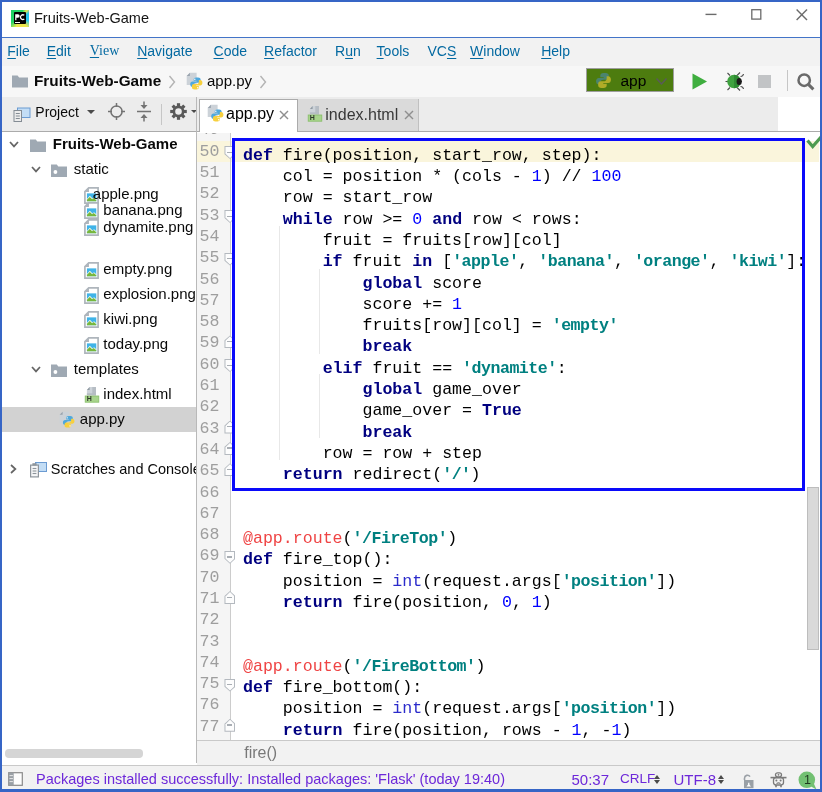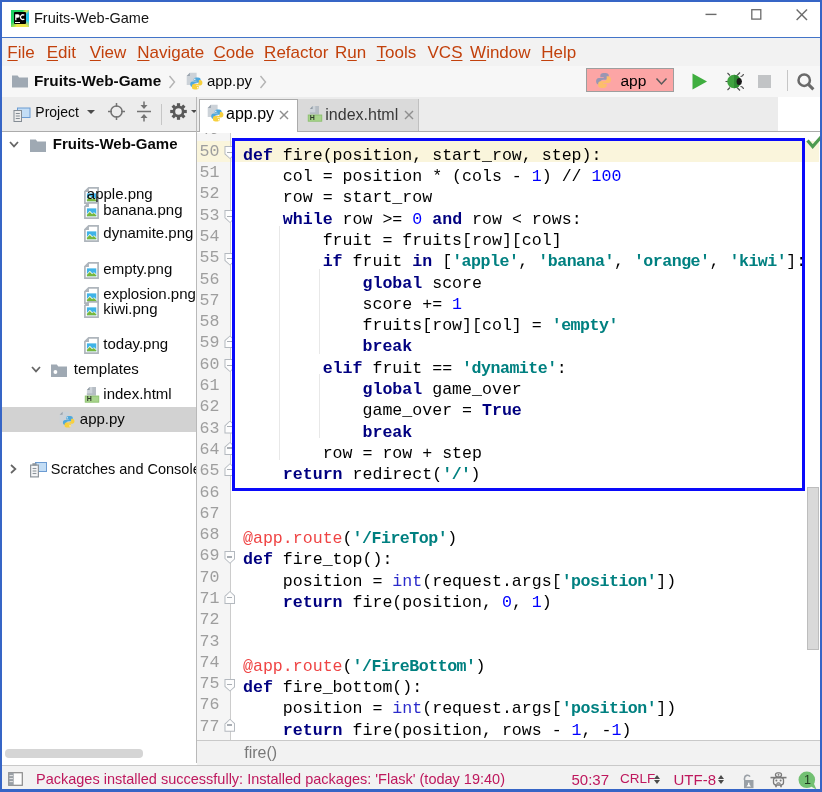--- a/index.html
+++ b/index.html
@@ -10,21 +10,21 @@
   .b-top{left:0;top:0;width:822px;height:1.5px;background:#3665c6;z-index:99;}
   .b-left{left:0;top:0;width:1.8px;height:792px;background:#3665c6;z-index:99;}
   .b-right{right:0;top:0;width:1.9px;height:792px;background:#3665c6;z-index:99;}
   .b-bottom{left:0;bottom:0;width:822px;height:2.8px;background:#3665c6;z-index:99;}
   
   .titlebar{left:0;top:0;width:822px;height:37px;background:#ffffff;}
   .title-text{left:34px;top:9.5px;font-size:14.5px;color:#141414;}
   .blue-line{left:0;top:37px;width:822px;height:1.4px;background:#4374c8;}
   
   .menubar{left:0;top:38.4px;width:822px;height:27.6px;background:#f2f2f2;}
-  .menu{position:absolute;top:5px;font-size:17px;color:#c2410c;}
+  .menu{position:absolute;top:5px;font-size:14px;color:#0369a1;}
   .menu u{text-decoration:underline;text-underline-offset:1.6px;text-decoration-thickness:1.1px;}
   
   .navbar{left:0;top:66px;width:822px;height:31px;background:#f7f7f7;}
   .nav-bold{position:absolute;left:34px;top:6px;font-size:15.3px;font-weight:bold;color:#090909;}
   .nav-reg{position:absolute;left:207px;top:6px;font-size:15px;color:#090909;}
   
   .tabrow{left:0;top:97px;width:778px;height:35px;background:#ececec;}
   .tabrow-border{left:0;top:131.2px;width:822px;height:1.3px;background:#ababab;}
   .tab-active{left:198.5px;top:98.6px;width:99px;height:33.4px;background:#ffffff;border:1px solid #ababab;border-bottom:none;box-sizing:border-box;z-index:5;}
   .tab-inactive{left:298.3px;top:98.6px;width:121px;height:32.6px;background:#dadada;border-right:1px solid #c0c0c0;box-sizing:border-box;}
@@ -53,21 +53,21 @@
   .guide{position:absolute;width:1px;background:#e8e8e8;}
   .foldd{position:absolute;left:27.3px;width:11px;height:13px;background:#b4b9bf;clip-path:polygon(0 0,100% 0,100% 62%,50% 100%,0 62%);z-index:4;}
   .foldd i{position:absolute;left:1px;top:1px;width:9px;height:11px;background:#fdfdfd;clip-path:polygon(0 0,100% 0,100% 60%,50% 100%,0 60%);}
   .foldd b,.foldu b{position:absolute;left:3px;top:5.6px;width:5px;height:1.2px;background:#a9aeb4;}
   .foldu{position:absolute;left:27.3px;width:11px;height:13px;background:#b4b9bf;clip-path:polygon(50% 0,100% 38%,100% 100%,0 100%,0 38%);z-index:4;}
   .foldu i{position:absolute;left:1px;top:1px;width:9px;height:11px;background:#fdfdfd;clip-path:polygon(50% 0,100% 40%,100% 100%,0 100%,0 40%);}
   
   .crumbs{left:197.2px;top:739.5px;width:624.8px;height:25px;background:#f2f2f2;border-top:1px solid #c9c9c9;box-sizing:border-box;}
   
   .status{left:0;top:764.5px;width:822px;height:27.5px;background:#f2f2f2;border-top:1px solid #c9c9c9;box-sizing:border-box;}
-  .stxt{position:absolute;top:5px;font-size:13.5px;color:#be185d;}
+  .stxt{position:absolute;top:5px;font-size:13.5px;color:#6d28d9;}
   .updown{position:absolute;width:0;height:0;border-left:3.4px solid transparent;border-right:3.4px solid transparent;}
   .up{border-bottom:4.2px solid #4a4a4a;}
   .dn{border-top:4.2px solid #4a4a4a;}
 </style>
 </head>
 <body>
 <div class="win">
 
   <div class="abs titlebar">
     <div class="abs" style="left:11px;top:9.5px;width:17.5px;height:17.5px;background:conic-gradient(from 0deg,#21d465 0deg,#21d465 18deg,#eee84b 40deg,#27c5ee 58deg,#27c5ee 105deg,#ede74c 140deg,#ede74c 205deg,#21d465 245deg,#21d465 360deg);">
@@ -86,21 +86,21 @@
       <line x1="96.6" y1="9.6" x2="107" y2="20" stroke="#6b6b6b" stroke-width="1.4"></line>
       <line x1="107" y1="9.6" x2="96.6" y2="20" stroke="#6b6b6b" stroke-width="1.4"></line>
     </svg>
   </div>
   <div class="abs blue-line"></div>
   <div class="abs" style="left:0;top:65.1px;width:822px;height:1px;background:#dcdcdc;"></div>
 
   <div class="abs menubar">
     <div class="menu" style="left:7.3px;"><u>F</u>ile</div>
     <div class="menu" style="left:46.7px;"><u>E</u>dit</div>
-    <div class="menu" style="left:89.8px;"><u>V</u>iew</div>
+    <div class="menu" style="left:89.8px;font-family:Liberation Serif, serif;"><u>V</u>iew</div>
     <div class="menu" style="left:137.2px;"><u>N</u>avigate</div>
     <div class="menu" style="left:213.5px;"><u>C</u>ode</div>
     <div class="menu" style="left:264.1px;"><u>R</u>efactor</div>
     <div class="menu" style="left:335px;">R<u>u</u>n</div>
     <div class="menu" style="left:376.6px;"><u>T</u>ools</div>
     <div class="menu" style="left:427.5px;">VC<u>S</u></div>
     <div class="menu" style="left:470.1px;"><u>W</u>indow</div>
     <div class="menu" style="left:541.2px;"><u>H</u>elp</div>
   </div>
 
@@ -120,21 +120,21 @@
       <circle cx="6.3" cy="3.1" r="0.85" fill="#fff"></circle>
       <path fill="#f7d03e" d="M8.1 15c1.8 0 2.9-.9 2.9-2.3V11H7.8v-.7h4.6c1.6 0 2.7-1.2 2.7-3.1s-1.1-3.1-2.7-3.1H11V6c0 1.6-1.2 2.7-2.7 2.7H5.2C3.9 8.7 3 9.7 3 11v1.7C3 14.1 4.2 15 6 15h2.1z"></path>
       <circle cx="9.7" cy="12.9" r="0.85" fill="#fff"></circle>
       </g>
     </svg>
     <div class="nav-reg">app.py</div>
     <svg class="abs" style="left:258.5px;top:9px;" width="8" height="14" viewBox="0 0 8 14">
       <polyline points="1.5,1 6.5,7 1.5,13" fill="none" stroke="#b3b3b3" stroke-width="1.4"></polyline>
     </svg>
 
-    <div class="abs" style="left:586.4px;top:2.4px;width:87.7px;height:24px;background:#fca5a5;border:1px solid #9e9e9e;box-sizing:border-box;">
+    <div class="abs" style="left:586.4px;top:2.4px;width:87.7px;height:24px;background:#4d7c0f;border:1px solid #9e9e9e;box-sizing:border-box;">
       <svg class="abs" style="left:8px;top:3px;opacity:0.55;" width="17" height="17" viewBox="0 0 16 16">
         <path fill="#4b8bbe" d="M7.9 1C6.1 1 5 1.9 5 3.3V5h3.2v.7H3.6C2 5.7 1 6.9 1 8.8s1 3.1 2.6 3.1H5V10c0-1.6 1.2-2.7 2.7-2.7h3.1c1.3 0 2.2-1 2.2-2.3V3.3C13 1.9 11.8 1 10 1H7.9z"></path>
         <path fill="#ffd43b" d="M8.1 15c1.8 0 2.9-.9 2.9-2.3V11H7.8v-.7h4.6c1.6 0 2.6-1.2 2.6-3.1s-1-3.1-2.6-3.1H11V6c0 1.6-1.2 2.7-2.7 2.7H5.2C3.9 8.7 3 9.7 3 11v1.7C3 14.1 4.2 15 6 15h2.1z"></path>
       </svg>
       <div class="abs" style="left:33px;top:2.8px;font-size:15.5px;color:#000;">app</div>
       <svg class="abs" style="left:67.5px;top:8px;" width="13" height="9" viewBox="0 0 13 9">
         <polyline points="1.5,1.5 6.5,7 11.5,1.5" fill="none" stroke="#5a5a5a" stroke-width="1.5"></polyline>
       </svg>
     </div>
     <svg class="abs" style="left:691px;top:7px;" width="17" height="17" viewBox="0 0 17 17">
@@ -248,41 +248,51 @@
   <div class="abs proj" id="tree">
       <div class="trow" style="top:-0.5px;">
         <svg class="abs" style="left:7px;top:9px;" width="10" height="7" viewBox="0 0 10 7">
           <polyline points="1,1 5,5.4 9,1" fill="none" stroke="#656565" stroke-width="1.7"></polyline>
         </svg>
         <svg class="abs" style="left:27px;top:5.5px;" width="18" height="15" viewBox="0 0 18 15">
           <path d="M1 14 V1.5 h5.8 l1.5 2 H17 v10.5 z" fill="#9fa9b3"></path>
         </svg>
         <div class="txt" style="left:51px;font-weight:bold;">Fruits-Web-Game</div>
       </div>
+      <div class="trow" style="top:24.5px;">
+        <svg class="abs" style="left:29px;top:9px;" width="10" height="7" viewBox="0 0 10 7">
+          <polyline points="1,1 5,5.4 9,1" fill="none" stroke="#656565" stroke-width="1.7"></polyline>
+        </svg>
+        <svg class="abs" style="left:48px;top:5.5px;" width="18" height="15" viewBox="0 0 18 15">
+          <path d="M1 14 V1.5 h5.8 l1.5 2 H17 v10.5 z" fill="#9fa9b3"></path>
+          <circle cx="5.4" cy="9" r="1.9" fill="#ffffff"></circle>
+        </svg>
+        <div class="txt" style="left:72px;">static</div>
+      </div>
       <div class="trow" style="top:49.5px;">
         <svg class="abs" style="left:82px;top:4.5px;" width="15" height="17" viewBox="0 0 14 16">
           <path d="M4.4 0.8 H13.2 V15.2 H0.8 V4.4 Z" fill="#ffffff" stroke="#aeb5bc" stroke-width="1.6"></path>
           <path d="M4.6 0.6 V4.6 H0.6 Z" fill="#aeb5bc"></path>
           <rect x="2.7" y="6" width="8.8" height="7.4" fill="#3fb3e8"></rect>
           <path d="M5.4 8.2 l2.6 2.6 1.4-1.2 2.1 2 v1.8 H2.7 v-2.2 z" fill="#f2f8ee"></path>
           <path d="M2.7 13.4 v-1.4 l2.7-2.6 2.2 2.2 1.5-1.2 2.4 2 v1 z" fill="#76b73e"></path>
         </svg>
-        <div class="txt" style="left:85px;">apple.png</div>
+        <div class="txt" style="left:91px;">apple.png</div>
       </div>
       <div class="trow" style="top:65px;">
         <svg class="abs" style="left:82px;top:4.5px;" width="15" height="17" viewBox="0 0 14 16">
           <path d="M4.4 0.8 H13.2 V15.2 H0.8 V4.4 Z" fill="#ffffff" stroke="#aeb5bc" stroke-width="1.6"></path>
           <path d="M4.6 0.6 V4.6 H0.6 Z" fill="#aeb5bc"></path>
           <rect x="2.7" y="6" width="8.8" height="7.4" fill="#3fb3e8"></rect>
           <path d="M5.4 8.2 l2.6 2.6 1.4-1.2 2.1 2 v1.8 H2.7 v-2.2 z" fill="#f2f8ee"></path>
           <path d="M2.7 13.4 v-1.4 l2.7-2.6 2.2 2.2 1.5-1.2 2.4 2 v1 z" fill="#76b73e"></path>
         </svg>
         <div class="txt" style="left:101.5px;">banana.png</div>
       </div>
-      <div class="trow" style="top:88px;">
+      <div class="trow" style="top:82px;">
         <svg class="abs" style="left:82px;top:4.5px;" width="15" height="17" viewBox="0 0 14 16">
           <path d="M4.4 0.8 H13.2 V15.2 H0.8 V4.4 Z" fill="#ffffff" stroke="#aeb5bc" stroke-width="1.6"></path>
           <path d="M4.6 0.6 V4.6 H0.6 Z" fill="#aeb5bc"></path>
           <rect x="2.7" y="6" width="8.8" height="7.4" fill="#3fb3e8"></rect>
           <path d="M5.4 8.2 l2.6 2.6 1.4-1.2 2.1 2 v1.8 H2.7 v-2.2 z" fill="#f2f8ee"></path>
           <path d="M2.7 13.4 v-1.4 l2.7-2.6 2.2 2.2 1.5-1.2 2.4 2 v1 z" fill="#76b73e"></path>
         </svg>
         <div class="txt" style="left:101.5px;">dynamite.png</div>
       </div>
       <div class="trow" style="top:124.5px;">
@@ -298,21 +308,21 @@
       <div class="trow" style="top:149.5px;">
         <svg class="abs" style="left:82px;top:4.5px;" width="15" height="17" viewBox="0 0 14 16">
           <path d="M4.4 0.8 H13.2 V15.2 H0.8 V4.4 Z" fill="#ffffff" stroke="#aeb5bc" stroke-width="1.6"></path>
           <path d="M4.6 0.6 V4.6 H0.6 Z" fill="#aeb5bc"></path>
           <rect x="2.7" y="6" width="8.8" height="7.4" fill="#3fb3e8"></rect>
           <path d="M5.4 8.2 l2.6 2.6 1.4-1.2 2.1 2 v1.8 H2.7 v-2.2 z" fill="#f2f8ee"></path>
           <path d="M2.7 13.4 v-1.4 l2.7-2.6 2.2 2.2 1.5-1.2 2.4 2 v1 z" fill="#76b73e"></path>
         </svg>
         <div class="txt" style="left:101.5px;">explosion.png</div>
       </div>
-      <div class="trow" style="top:164px;">
+      <div class="trow" style="top:174px;">
         <svg class="abs" style="left:82px;top:4.5px;" width="15" height="17" viewBox="0 0 14 16">
           <path d="M4.4 0.8 H13.2 V15.2 H0.8 V4.4 Z" fill="#ffffff" stroke="#aeb5bc" stroke-width="1.6"></path>
           <path d="M4.6 0.6 V4.6 H0.6 Z" fill="#aeb5bc"></path>
           <rect x="2.7" y="6" width="8.8" height="7.4" fill="#3fb3e8"></rect>
           <path d="M5.4 8.2 l2.6 2.6 1.4-1.2 2.1 2 v1.8 H2.7 v-2.2 z" fill="#f2f8ee"></path>
           <path d="M2.7 13.4 v-1.4 l2.7-2.6 2.2 2.2 1.5-1.2 2.4 2 v1 z" fill="#76b73e"></path>
         </svg>
         <div class="txt" style="left:101.5px;">kiwi.png</div>
       </div>
       <div class="trow" style="top:199.5px;">

